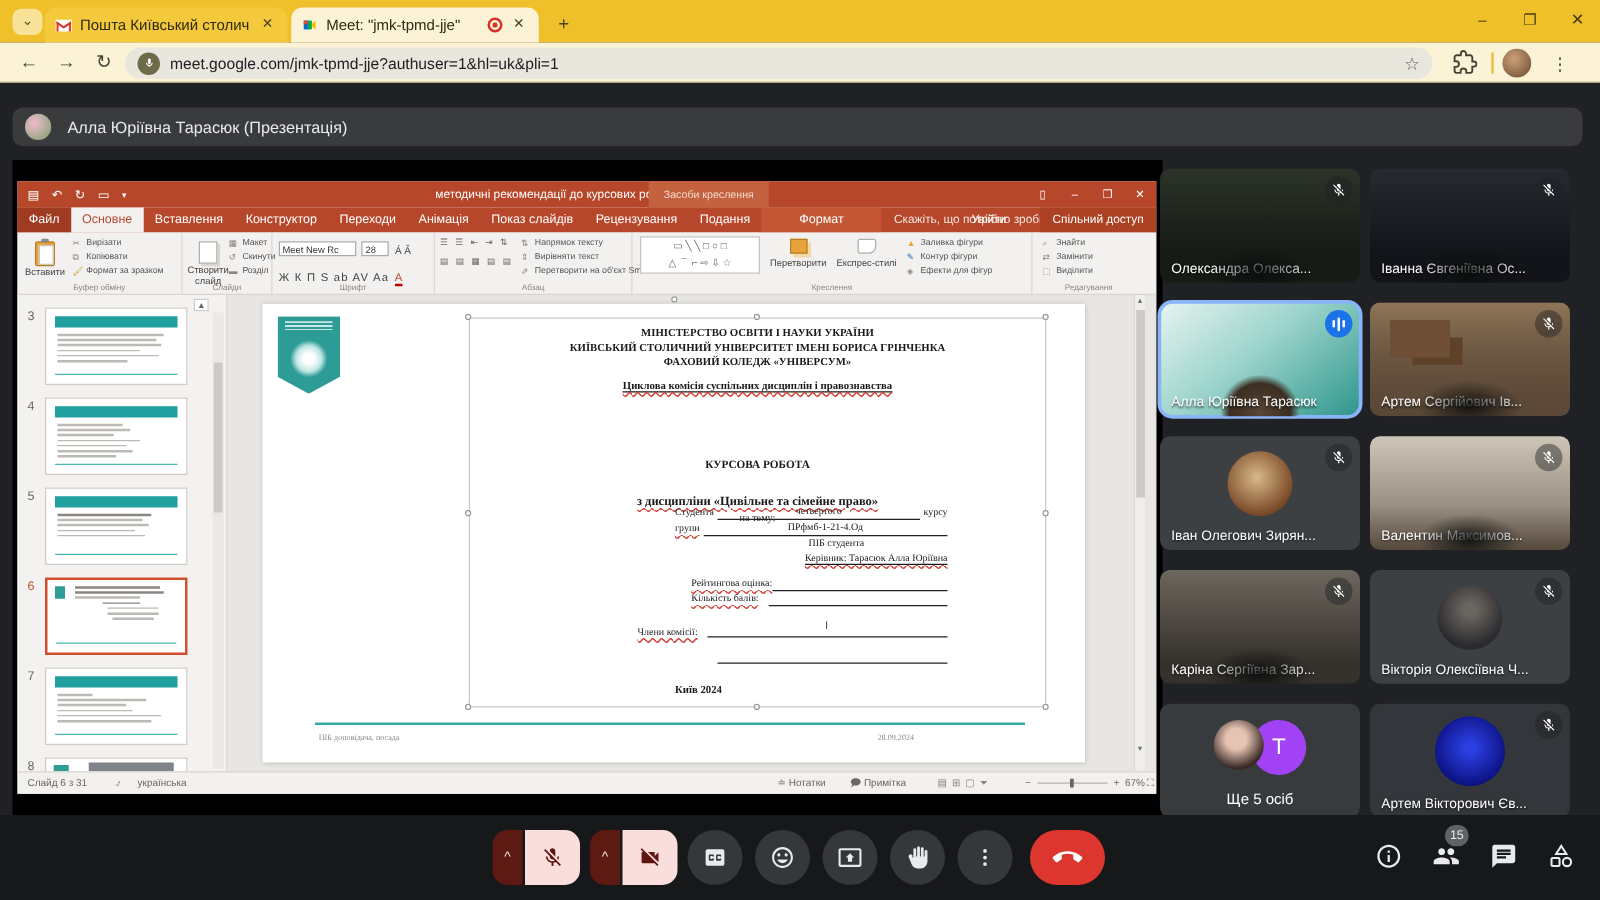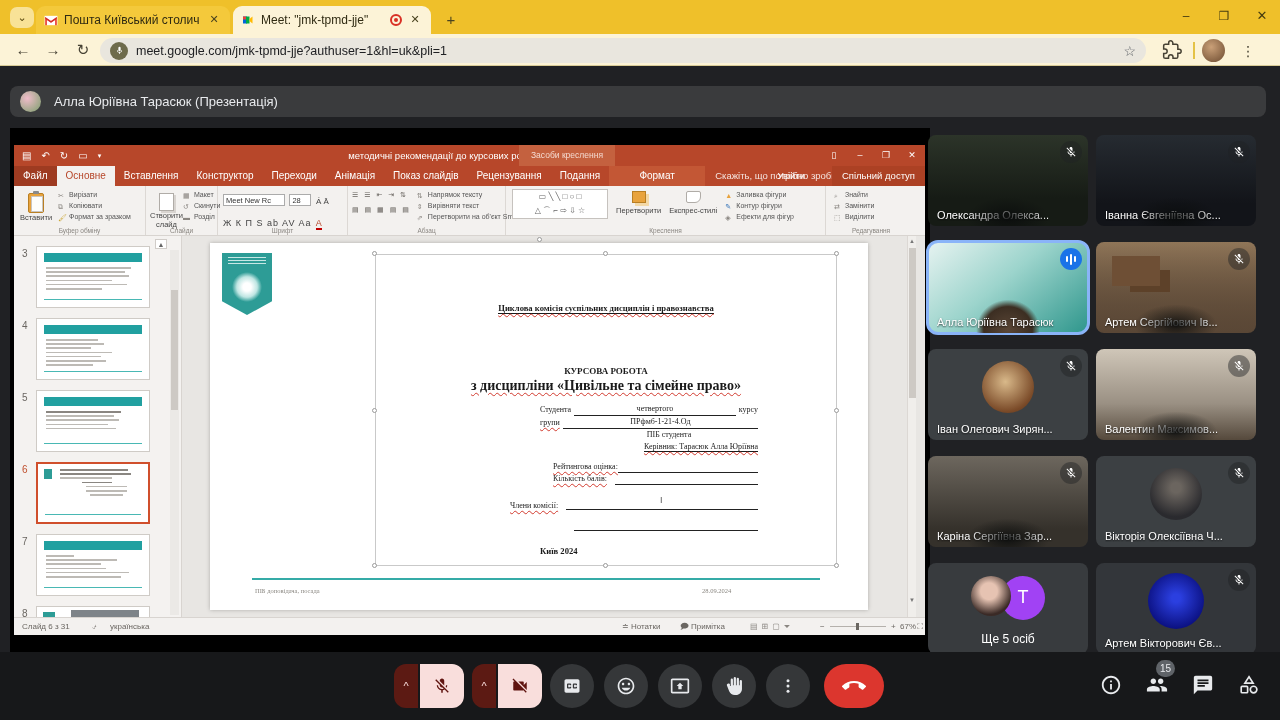--- a/index.html
+++ b/index.html
@@ -437,25 +437,31 @@
               <div class="handle" style="left:162px; top:8px;"></div>
               <div class="handle" style="left:393px; top:8px;"></div>
               <div class="handle" style="left:624px; top:8px;"></div>
               <div class="handle" style="left:162px; top:165px;"></div>
               <div class="handle" style="left:624px; top:165px;"></div>
               <div class="handle" style="left:162px; top:320px;"></div>
               <div class="handle" style="left:393px; top:320px;"></div>
               <div class="handle" style="left:624px; top:320px;"></div>
               <div class="handle" style="left:327px; top:-6px;"></div>
 
+              <div class="sl-head">
+                <div>МІНІСТЕРСТВО ОСВІТИ І НАУКИ УКРАЇНИ</div>
+                <div>КИЇВСЬКИЙ СТОЛИЧНИЙ УНІВЕРСИТЕТ ІМЕНІ БОРИСА ГРІНЧЕНКА</div>
+                <div>ФАХОВИЙ КОЛЕДЖ «УНІВЕРСУМ»</div>
+              </div>
               <div class="sl-comm"><span class="ul"><span class="sq">Циклова комісія суспільних дисциплін і правознавства</span></span></div>
 
               <div class="sl-title">
                 <div>КУРСОВА РОБОТА</div>
-                <div style="font-size:14px;"><span class="sq">з дисципліни «Цивільне та сімейне право»</span></div>
+                <div style="font-size:10px;margin-top:16px;"><span class="sq">з дисципліни «Цивільне та сімейне право»</span></div>
+                <div style="font-weight:normal; font-size:8.2px;">на тему:</div>
               </div>
 
               <div class="sl-student">
                 <div style="display:flex; align-items:flex-end;">
                   <span>Студента</span>
                   <span class="fline" style="flex:1; margin:0 3px;">четвертого</span>
                   <span>курсу</span>
                 </div>
                 <div style="display:flex; align-items:flex-end;">
                   <span class="sq">групи</span>

